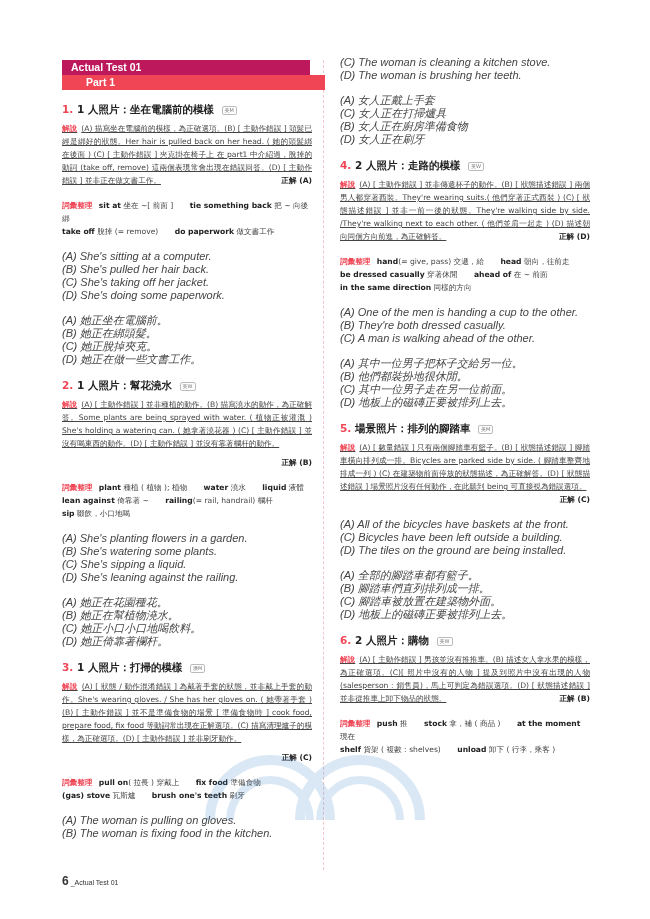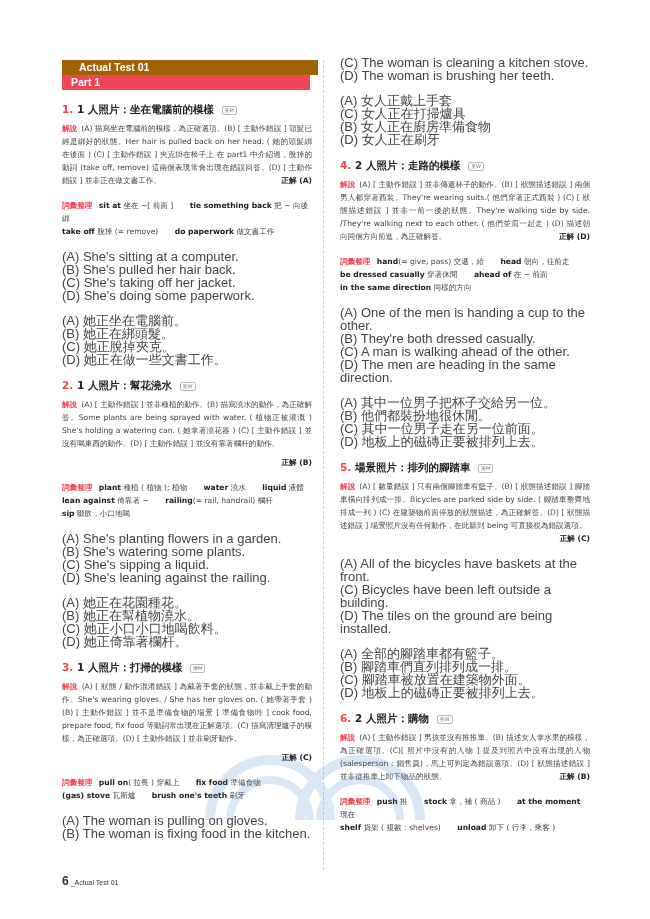--- a/index.html
+++ b/index.html
@@ -3,37 +3,37 @@
 <meta charset="utf-8">
 <style>
   html, body { margin: 0; padding: 0; background: #ffffff; }
   body { width: 650px; height: 919px; position: relative; overflow: hidden;
          font-family: "DejaVu Sans", "Liberation Sans", sans-serif; color: #333; }
   .col { position: absolute; top: 60px; width: 250px; font-size: 7.6px; line-height: 13px; }
   .col-left { left: 62px; }
   .col-right { left: 340px; top: 56px; }
   .divider { position: absolute; left: 323px; top: 60px; height: 810px; width: 0;
              border-left: 1px dashed #f3c6cf; }
-  .bar-test { background: #a16207; color: #fff; font-family: "Liberation Sans", sans-serif;
-              font-weight: bold; font-size: 10.5px; height: 15px; line-height: 15px; padding-left: 17px; width: 239px; }
+  .bar-test { background: #be185d; color: #fff; font-family: "Liberation Sans", sans-serif;
+              font-weight: bold; font-size: 10.5px; height: 15px; line-height: 15px; padding-left: 9px; width: 239px; }
   .bar-part { background: #f04555; color: #fff; font-family: "Liberation Sans", sans-serif;
-              font-weight: bold; font-size: 10.5px; height: 15px; line-height: 15px; padding-left: 9px; width: 239px; }
+              font-weight: bold; font-size: 10.5px; height: 15px; line-height: 15px; padding-left: 24px; width: 239px; }
   .q-title { font-weight: bold; font-size: 10.5px; color: #222; margin: 12px 0 6px 0; line-height: 14px; }
   .q-num { color: #f04555; }
   .badge { display: inline-block; font-size: 5px; font-weight: normal; color: #777; border: 1px solid #bbb;
            border-radius: 2px; padding: 0 2px; line-height: 7px; vertical-align: middle; margin-left: 4px; }
-  .expl { text-align: justify; color: #444; }
+  .expl { text-align: justify; color: #444; text-decoration: underline; }
   .label-red { color: #f04555; font-weight: bold; margin-right: 4px; }
   .answer { font-weight: bold; color: #222; float: right; }
   .answer-line { text-align: right; font-weight: bold; color: #222; margin-top: 6px; }
   .clear { clear: both; }
   .vocab { margin-top: 12px; color: #444; }
   .vocab b { color: #222; text-align: center; }
   .gap { display: inline-block; width: 14px; }
-  .opts { margin-top: 12px; color: #444; font-family: "Liberation Sans", sans-serif; font-size: 13px; }
+  .opts { margin-top: 12px; color: #444; font-family: "Liberation Sans", sans-serif; font-size: 11px; font-style: italic; }
   .opts div { line-height: 13px; }
   .footer { position: absolute; left: 62px; top: 874px; font-size: 7px; color: #333; font-family: "Liberation Sans", sans-serif; }
   .footer .pg { font-size: 12px; font-weight: bold; margin-right: 2px; }
   .watermark { position: absolute; left: 200px; top: 735px; width: 260px; height: 90px; pointer-events: none; opacity: 0.18; }
 </style>
 </head>
 <body>
 
 <div class="divider"></div>
 
@@ -158,21 +158,20 @@
       <b>hand</b><span>(= give, pass) 交遞，給</span><span class="gap"></span>
       <b>head</b> <span>朝向，往前走</span><br>
       <b>be dressed casually</b> <span>穿著休閒</span><span class="gap"></span>
       <b>ahead of</b> <span>在 ~ 前面</span><br>
       <b>in the same direction</b> <span>同樣的方向</span>
     </div>
     <div class="opts">
       <div>(A)  One of the men is handing a cup to the other.</div>
       <div>(B)  They're both dressed casually.</div>
       <div>(C)  A man is walking ahead of the other.</div>
-      <div>(D)  The men are heading in the same direction.</div>
     </div>
     <div class="opts">
       <div>(A)  其中一位男子把杯子交給另一位。</div>
       <div>(B)  他們都裝扮地很休閒。</div>
       <div>(C)  其中一位男子走在另一位前面。</div>
       <div>(D)  地板上的磁磚正要被排列上去。</div>
     </div>
   </div>
 
   <div>

